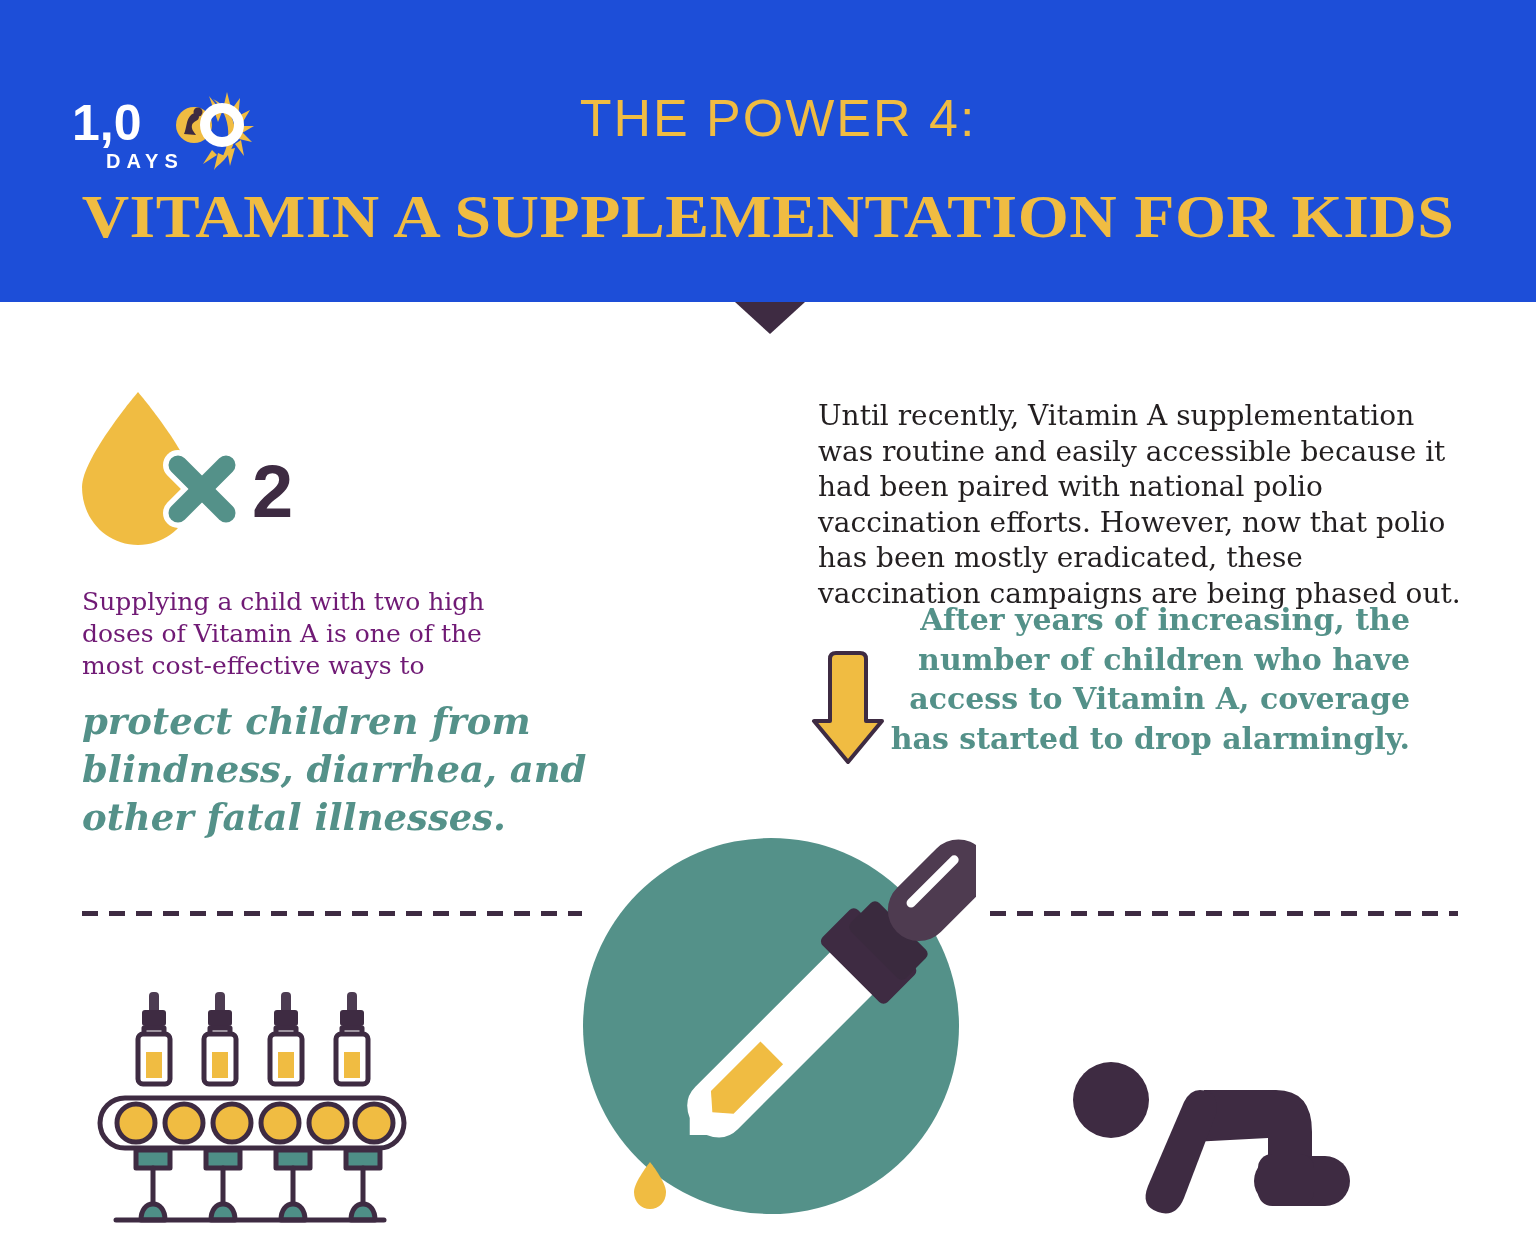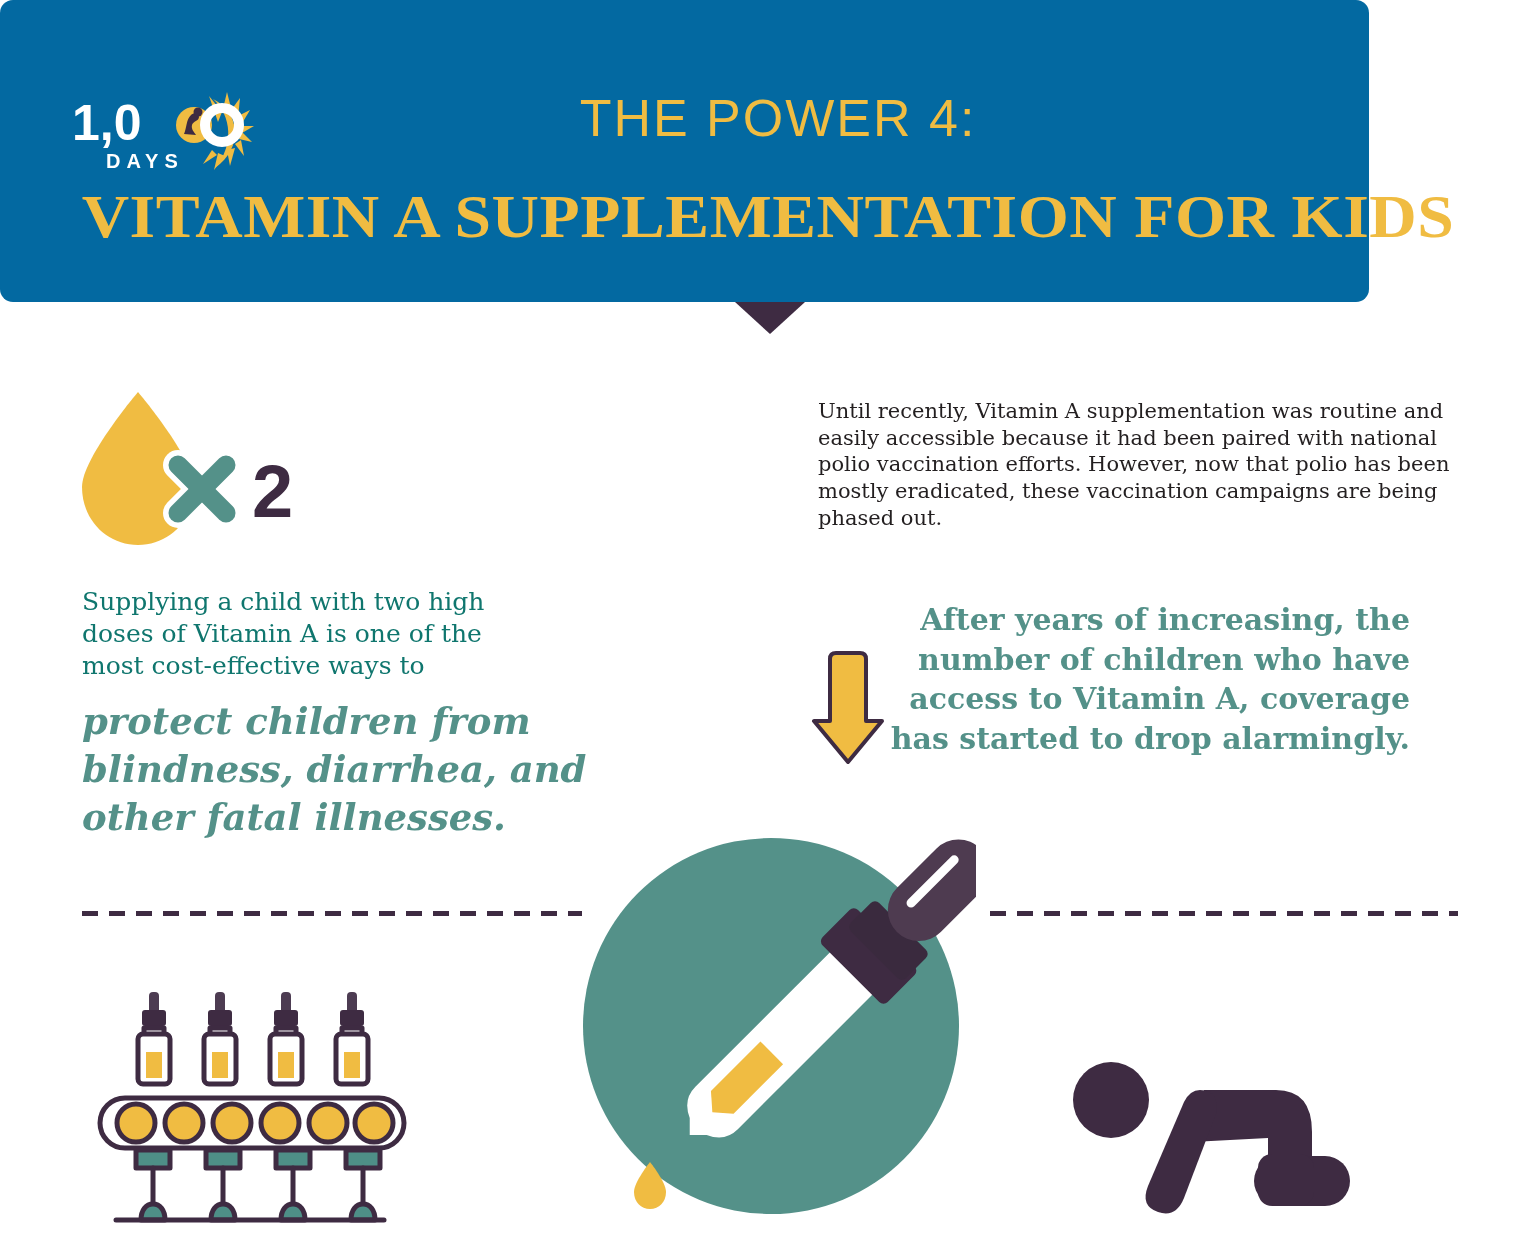--- a/index.html
+++ b/index.html
@@ -9,23 +9,22 @@
     position:relative;
     overflow:hidden;
     font-family:"DejaVu Serif", serif;
     background:#ffffff;
   }
 
   
   #header {
     position:absolute;
     left:0; top:0;
-    width:1369px; height:302px;
-    background:#0369a1;
-    border-radius:13px;
+    width:1536px; height:302px;
+    background:#1d4ed8;
   }
   #header-notch {
     position:absolute;
     left:735px; top:302px;
     width:0; height:0;
     border-left:35px solid transparent;
     border-right:35px solid transparent;
     border-top:32px solid #3E2B42;
   }
 
@@ -82,42 +81,42 @@
     line-height:1;
   }
 
   #left-body {
     position:absolute;
     left:82px; top:586px;
     width:430px;
     font-family:"DejaVu Serif", serif;
     font-size:25px;
     line-height:1.28;
-    color:#0f766e;
+    color:#701a75;
   }
 
   #left-highlight {
     position:absolute;
     left:82px; top:697px;
     width:520px;
     font-family:"DejaVu Serif", serif;
     font-weight:bold;
     font-size:37px;
     line-height:1.3;
     color:#549189;
     font-style:italic;
   }
 
   
   #right-body {
     position:absolute;
     left:818px; top:398px;
     width:650px;
     font-family:"DejaVu Serif", serif;
-    font-size:21px;
+    font-size:28px;
     line-height:1.27;
     color:#231f20;
   }
 
   #right-highlight {
     position:absolute;
     left:880px; top:600px;
     width:530px;
     text-align:right;
     font-family:"DejaVu Serif", serif;

